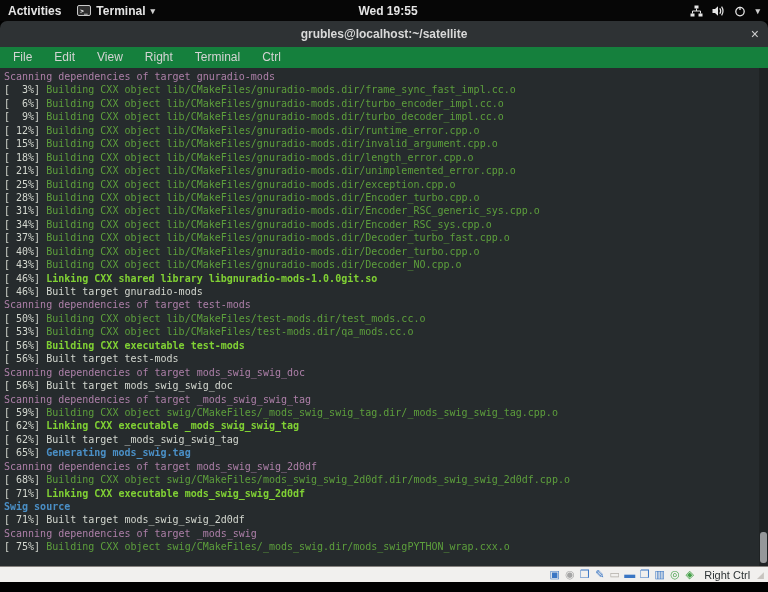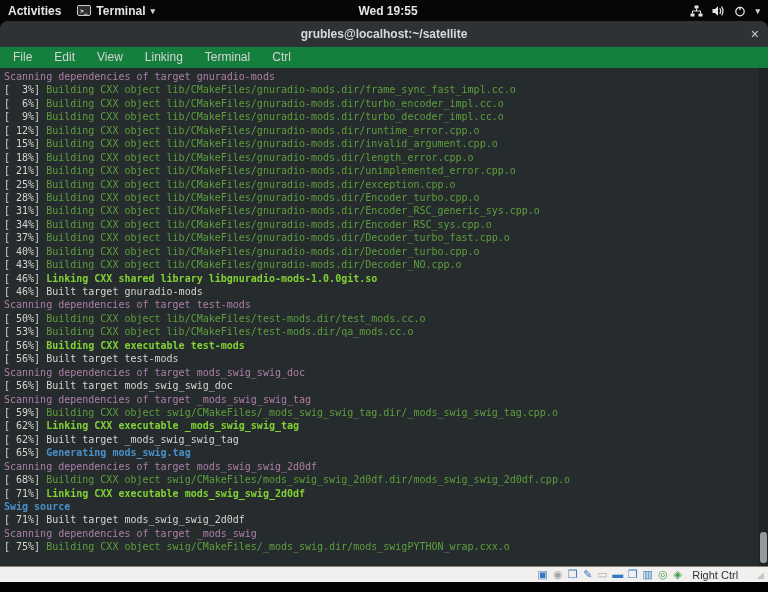--- a/index.html
+++ b/index.html
@@ -44,21 +44,21 @@
   .c-blue    { color:var(--blue); font-weight:bold;margin-top:36px; }
 
   .scrollbar-track { position:absolute; top:0; right:0; bottom:0; width:9px; background:rgba(0,0,0,0.18); }
   .scrollbar-thumb { position:absolute; right:1px; bottom:3px; width:7px; height:31px;
     background:#96989a; border-radius:3px; }
 
   
   .statusbar { height:16px; background:#f1f0ee; border-top:1px solid #85817d; flex:0 0 auto;
     display:flex; align-items:center; justify-content:flex-end; gap:4px; padding:0 4px 0 0; }
   .vbox-icon { font-size:11px; line-height:1; width:13px; text-align:center; cursor:default; }
-  .hostkey { font-size:11px; color:#2e3436; margin:0 14px 0 4px; }
+  .hostkey { font-size:11px; color:#2e3436; margin:0 2px 0 4px; }
   .grip { font-size:9px; color:#c8c4bf; margin-left:1px; }
 </style>
 </head>
 <body>
 
 <div class="screen">
 
   <div class="gnome-topbar">
     <div class="topbar-left">
       <span class="topbar-btn">Activities</span>
@@ -98,21 +98,21 @@
 
   <div class="titlebar">
     <span class="titlebar-title">grubles@localhost:~/satellite</span>
     <span class="close-btn">×</span>
   </div>
 
   <div class="menubar">
       <span class="menu-item">File</span>
       <span class="menu-item">Edit</span>
       <span class="menu-item">View</span>
-      <span class="menu-item">Linking</span>
+      <span class="menu-item">Right</span>
       <span class="menu-item">Terminal</span>
       <span class="menu-item">Ctrl</span>
     </div>
 
   <div class="terminal">
     <div>
         <div class="term-line"><span class="c-magenta">Scanning dependencies of target gnuradio-mods</span></div>
         <div class="term-line"><span class="c-fg">[  3%] </span><span class="c-green">Building CXX object lib/CMakeFiles/gnuradio-mods.dir/frame_sync_fast_impl.cc.o</span></div>
         <div class="term-line"><span class="c-fg">[  6%] </span><span class="c-green">Building CXX object lib/CMakeFiles/gnuradio-mods.dir/turbo_encoder_impl.cc.o</span></div>
         <div class="term-line"><span class="c-fg">[  9%] </span><span class="c-green">Building CXX object lib/CMakeFiles/gnuradio-mods.dir/turbo_decoder_impl.cc.o</span></div>

